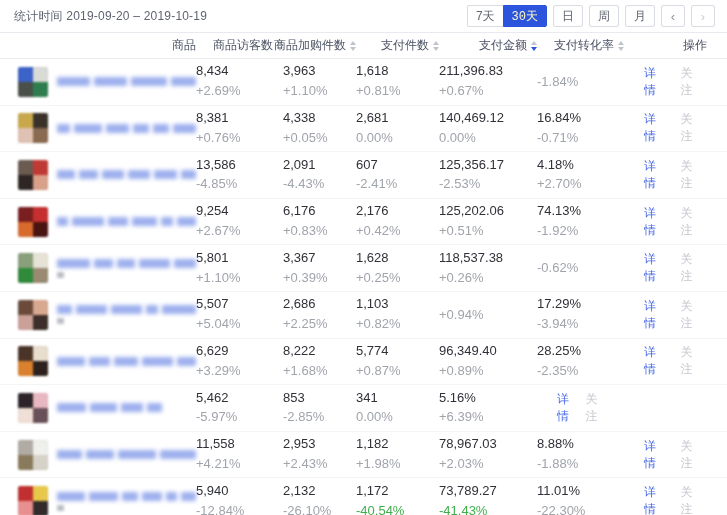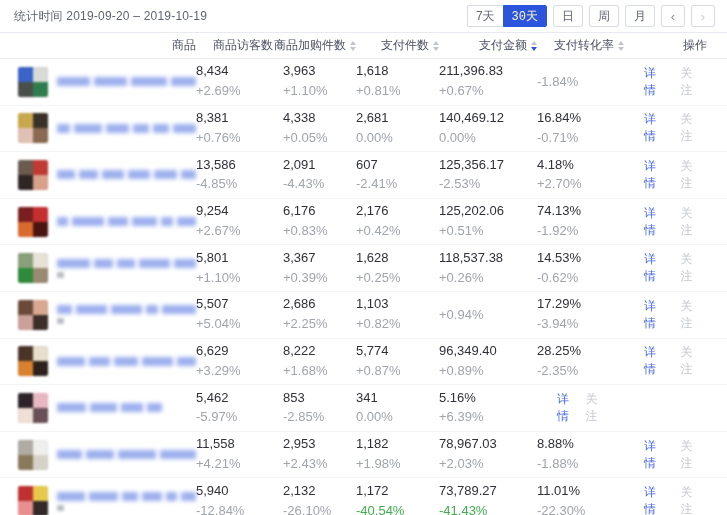--- a/index.html
+++ b/index.html
@@ -330,21 +330,20 @@
       </div>
       <div class="num">
         <div class="val">1,628</div>
         <div class="delta">+0.25%</div>
       </div>
       <div class="num">
         <div class="val">118,537.38</div>
         <div class="delta">+0.26%</div>
       </div>
       <div class="num">
-        <div class="val">14.53%</div>
         <div class="delta">-0.62%</div>
       </div>
       <div class="actions">
         <span class="link-detail">详情</span>
         <span class="link-follow">关注</span>
       </div>
     </div>
     <div class="grid row">
       <div class="prod">
         <div class="thumb">

